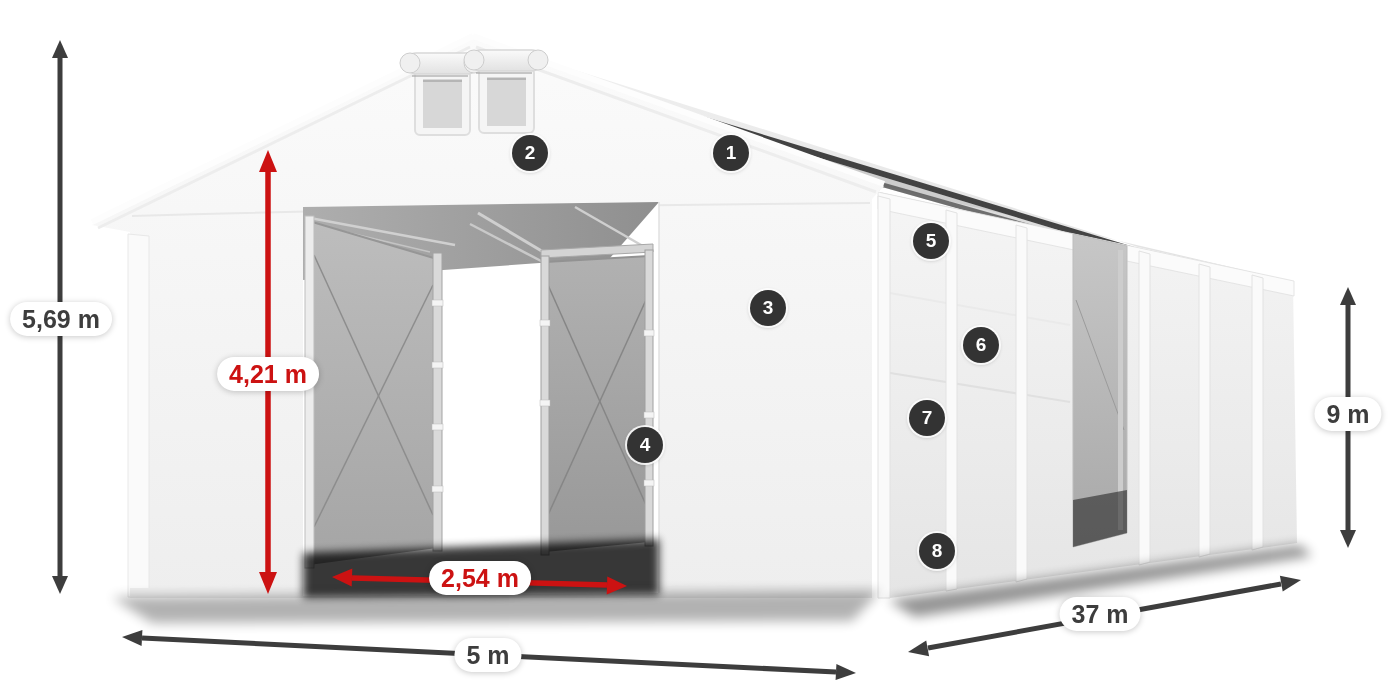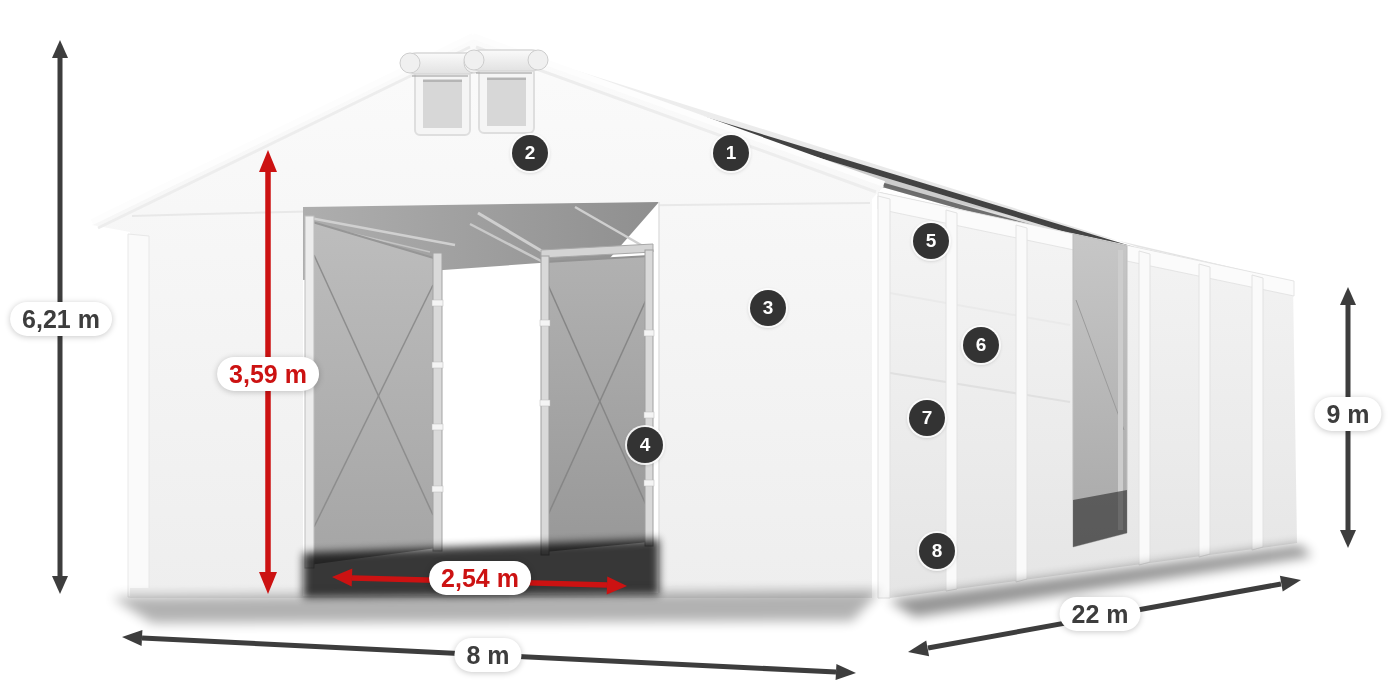--- a/index.html
+++ b/index.html
@@ -248,20 +248,20 @@
 
   <div class="badge m1">1</div>
   <div class="badge m2">2</div>
   <div class="badge m3">3</div>
   <div class="badge m4">4</div>
   <div class="badge m5">5</div>
   <div class="badge m6">6</div>
   <div class="badge m7">7</div>
   <div class="badge m8">8</div>
 
-  <div class="pill total-height">6,21 m</div>
-  <div class="pill red door-height">3,59 m</div>
+  <div class="pill total-height">5,69 m</div>
+  <div class="pill red door-height">4,21 m</div>
   <div class="pill red door-width">2,54 m</div>
-  <div class="pill width">8 m</div>
-  <div class="pill length">22 m</div>
+  <div class="pill width">5 m</div>
+  <div class="pill length">37 m</div>
   <div class="pill wall-height">9 m</div>
 
 </div>
 
 </body></html>

